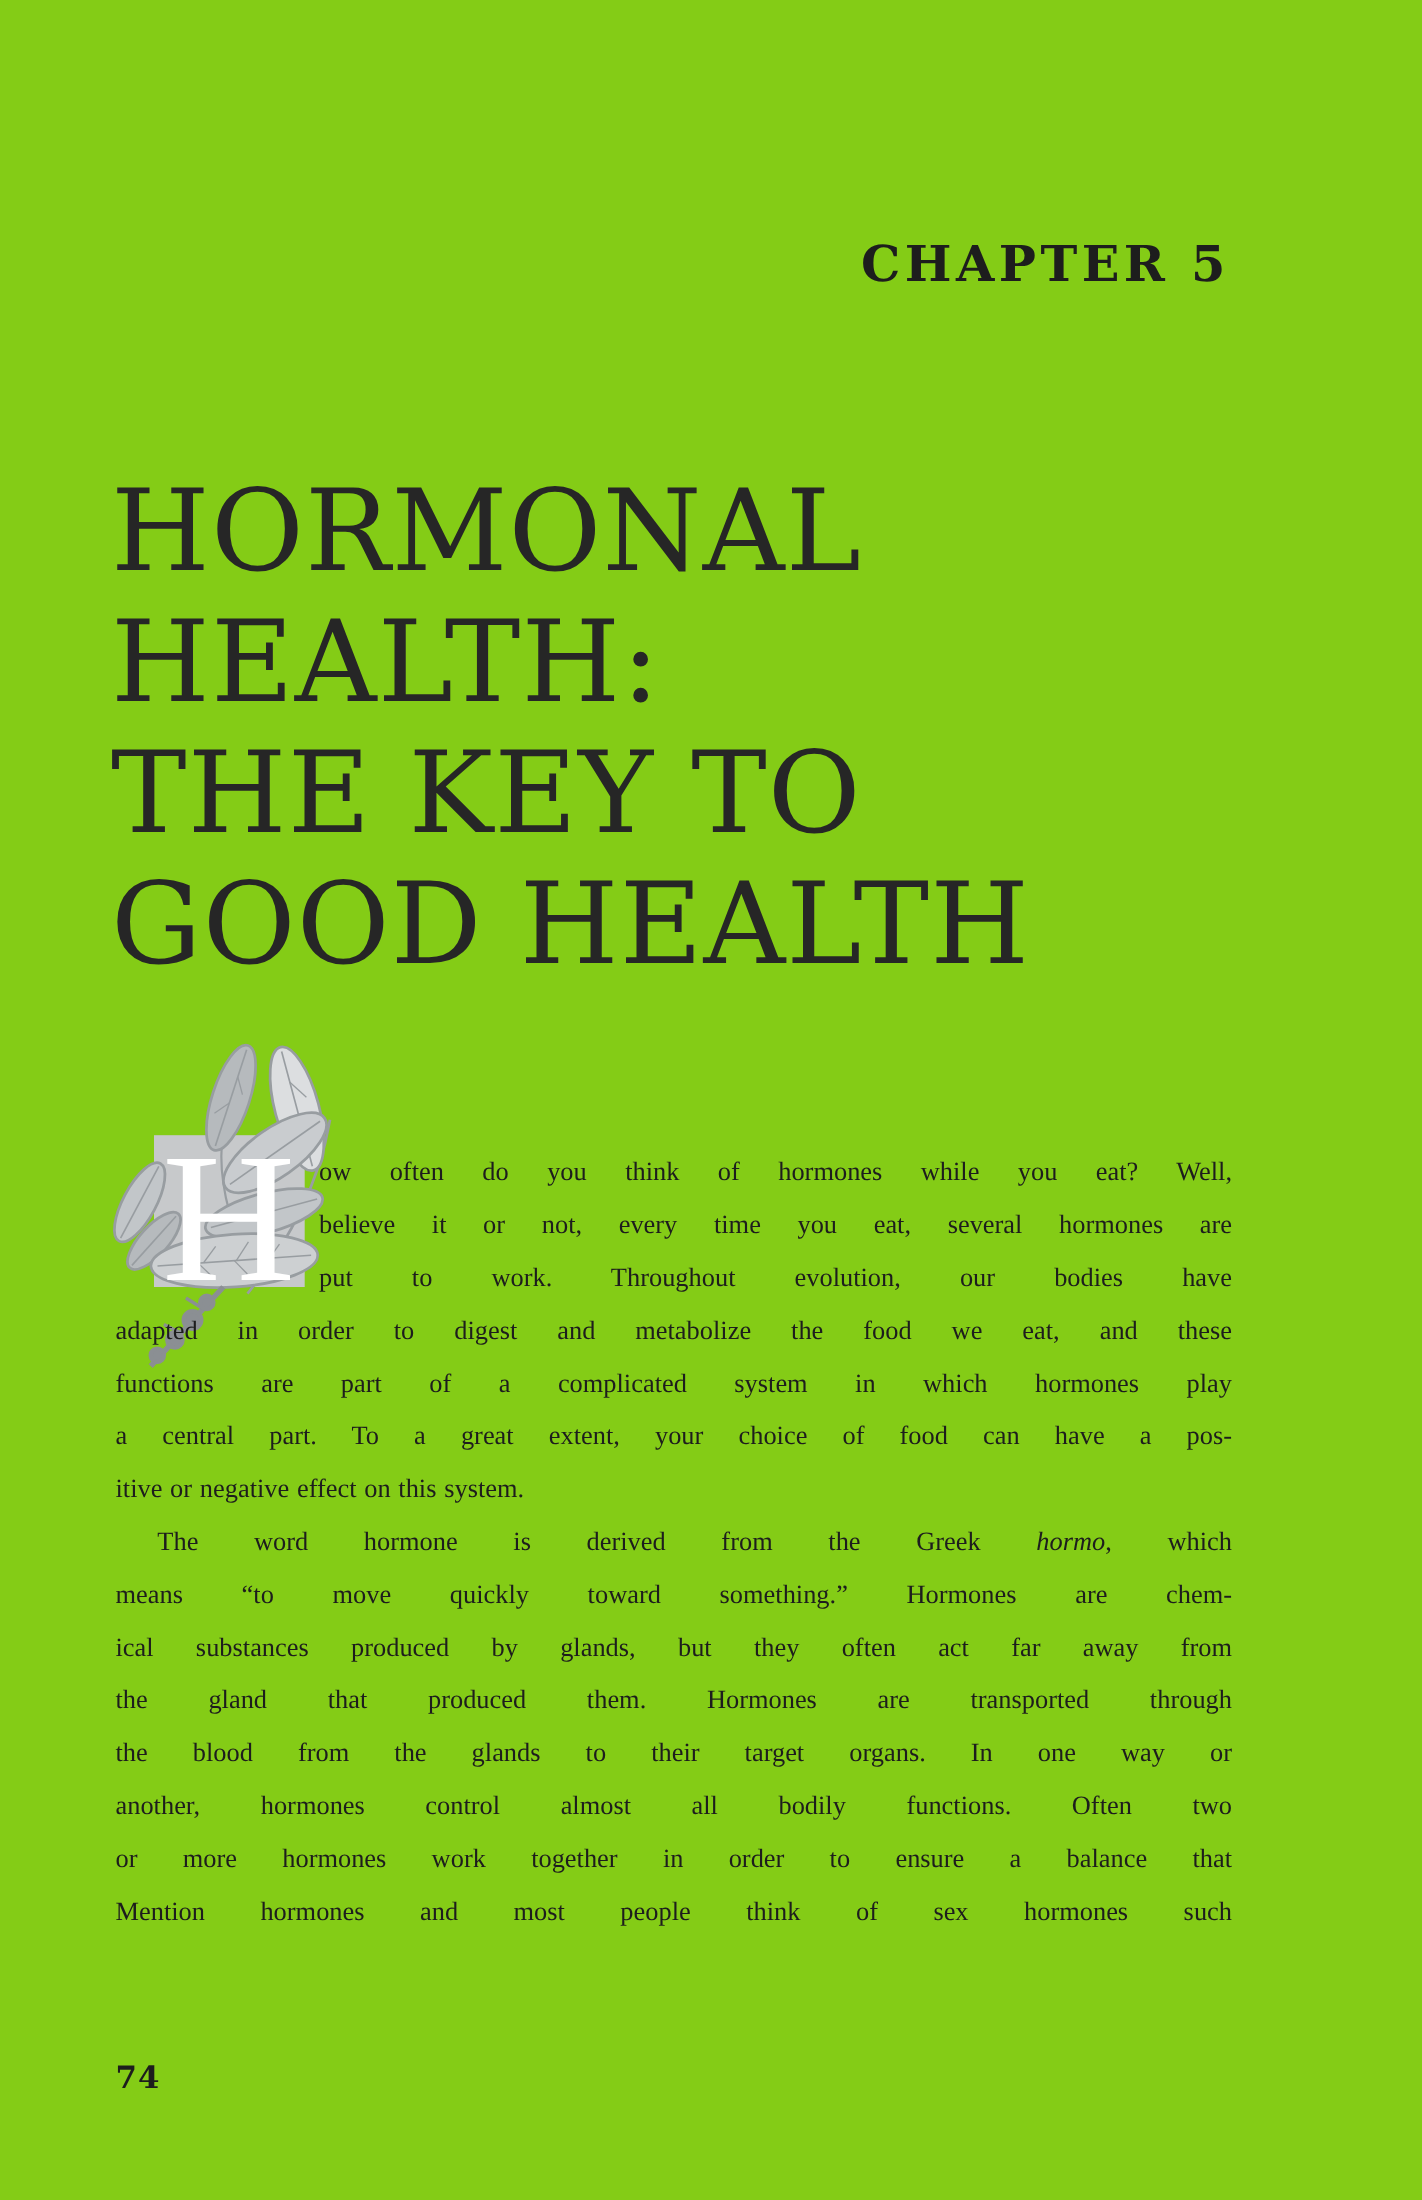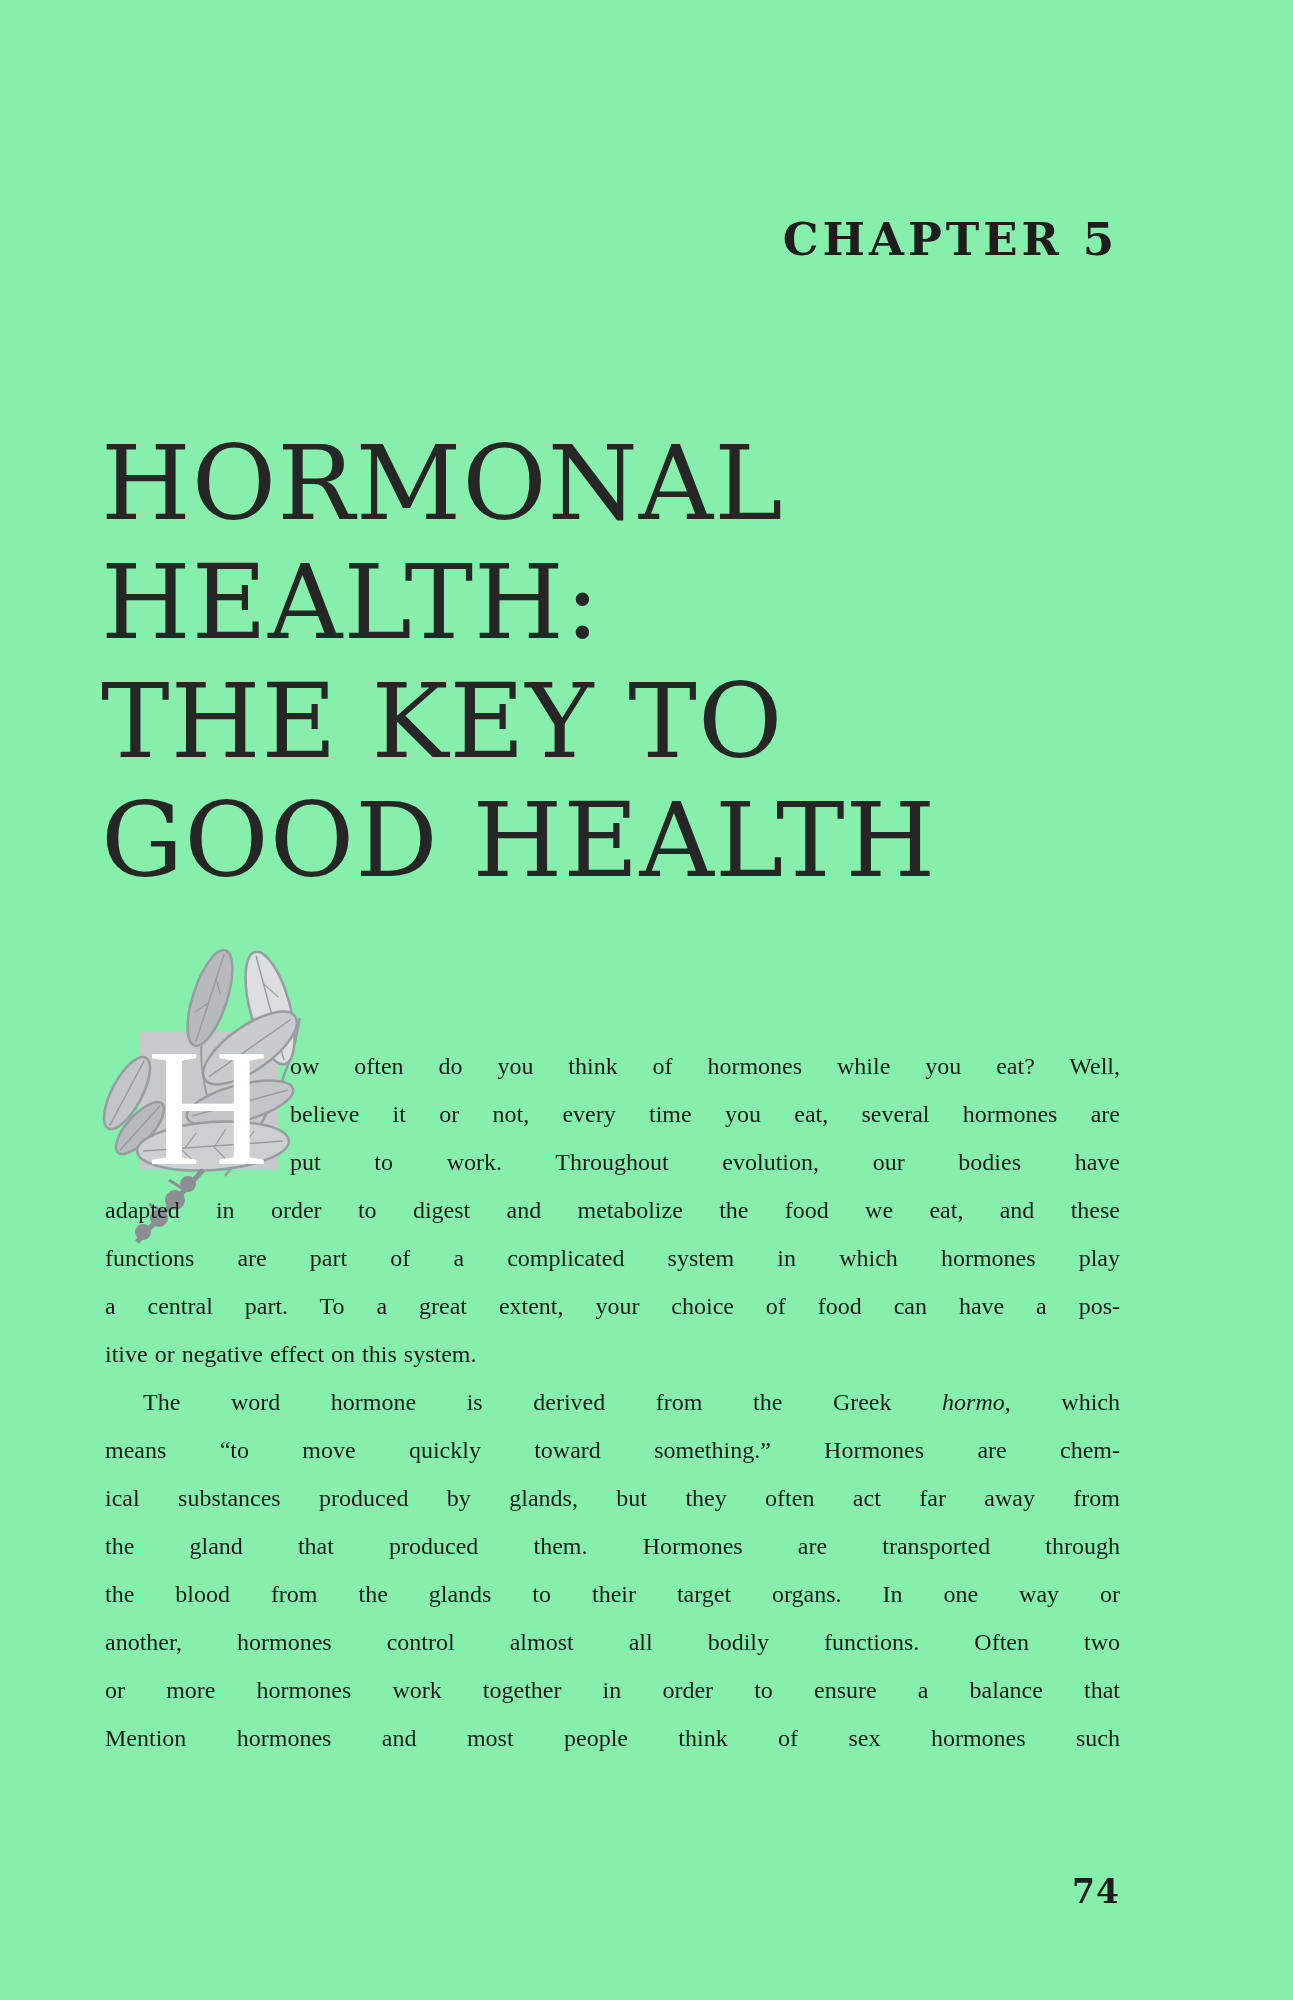--- a/index.html
+++ b/index.html
@@ -1,18 +1,18 @@
 <!DOCTYPE html>
 <html><head>
 <meta charset="utf-8">
 <style>
   html,body { margin:0; padding:0; background:#e9e9e9; }
   .page {
     position:relative; width:1293px; height:2000px; margin:0 auto;
-    background:#86efac; overflow:hidden;
+    background:#84cc16; overflow:hidden;
   }
   .chapter-label {
     position:absolute; top:213px; right:175px;
     font-family:"DejaVu Serif", serif; font-weight:bold;
     font-size:45px; letter-spacing:4px; color:#1d1d1d;
     white-space:nowrap;
   }
   .title {
     position:absolute; left:101px; top:424px;
     font-family:"DejaVu Serif", serif; font-weight:normal;
@@ -27,22 +27,22 @@
   .bline {
     height:48px; line-height:48px;
     text-align:justify; text-align-last:justify;
     word-spacing:1px;
   }
   .bline.pend { text-align-last:left; }
   .bline.pindent { text-indent:38px; }
   .dropcap-art { position:absolute; left:85px; top:928px; }
   .page-number {
     position:absolute; left:105px; top:1872px; width:1015px;
-    text-align:right; font-family:"DejaVu Serif", serif;
-    font-weight:bold; font-size:33px; letter-spacing:1px; color:#1d1d1d;
+    text-align:left; font-family:"DejaVu Serif", serif;
+    font-weight:bold; font-size:28px; letter-spacing:1px; color:#1d1d1d;
   }
 </style>
 </head>
 <body>
 
 <div class="page">
 
   <div class="chapter-label">CHAPTER 5</div>
 
   <div class="title">

